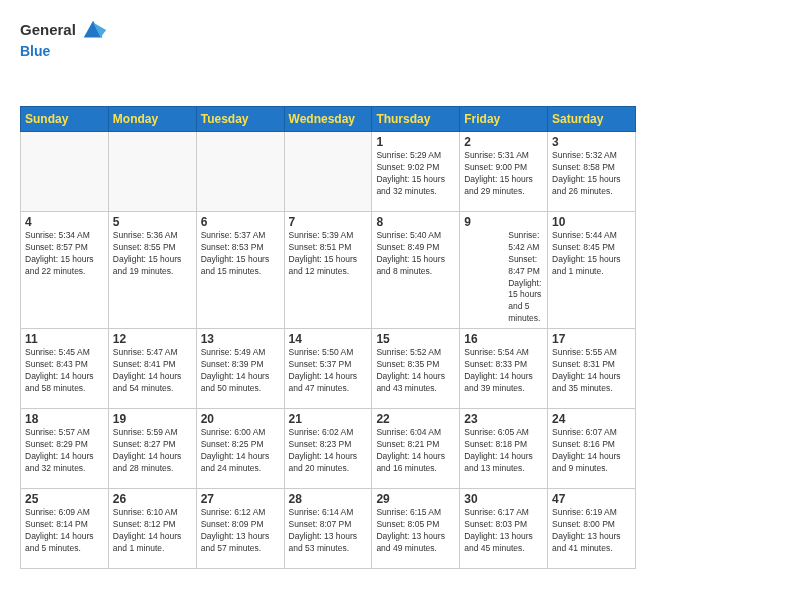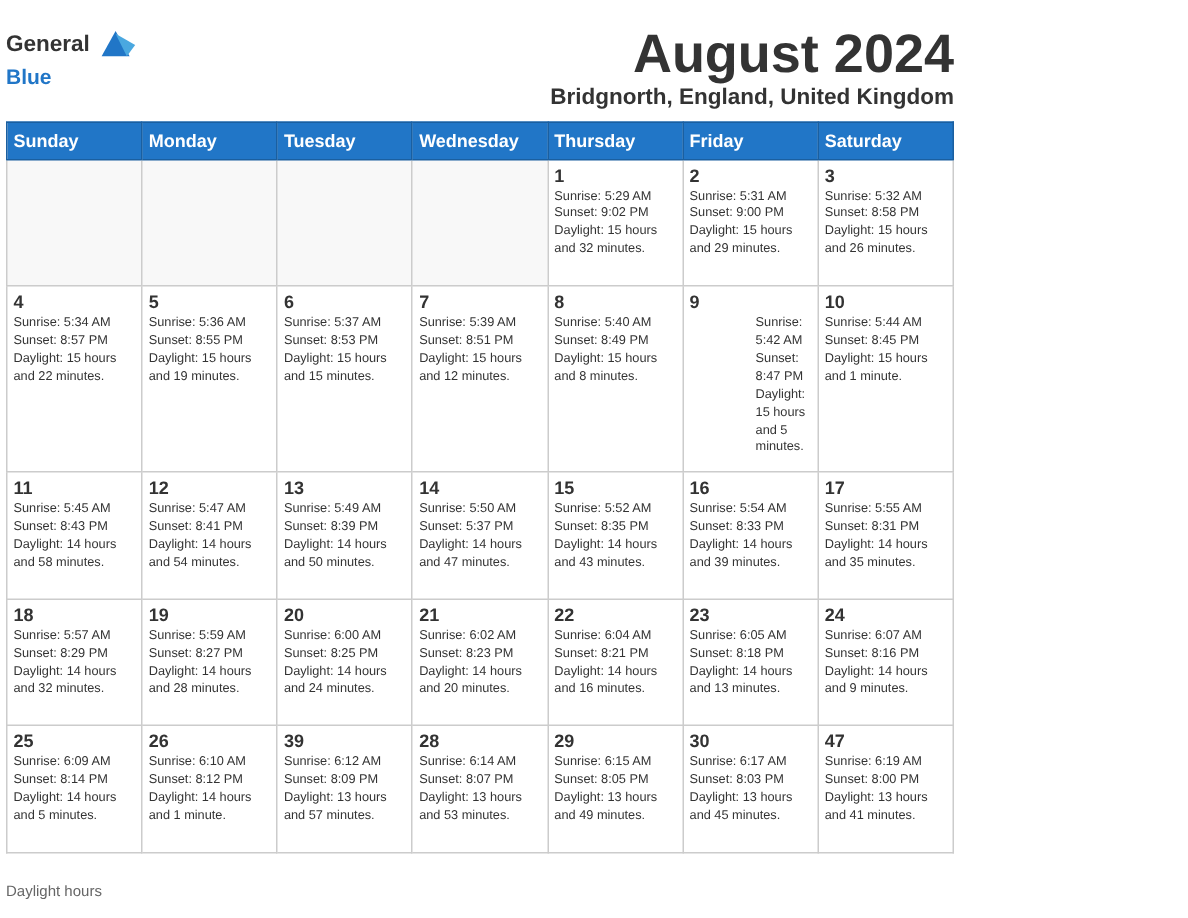--- a/index.html
+++ b/index.html
@@ -6,23 +6,24 @@
     body {
       font-family: Arial, sans-serif;
       background: #fff;
       width: 792px;
       height: 612px;
       overflow: hidden;
     }
     .page {
       width: 656px;
       height: 612px;
-      padding: 16px 20px 12px 4px;
+      padding: 16px 20px 12px 20px;
       display: flex;
       flex-direction: column;
+      gap: 40px;
     }
     .header {
       display: flex;
       justify-content: space-between;
       align-items: flex-start;
       margin-bottom: 8px;
     }
     .logo {
       display: flex;
       align-items: center;
@@ -49,21 +50,21 @@
     }
     .calendar {
       flex: 1;
       border: 1px solid #ccc;
       border-collapse: collapse;
       width: 100%;
       table-layout: fixed;
     }
     .calendar th {
       background-color: #2176c7;
-      color: #ffffff;
+      color: #fde047;
       font-size: 12px;
       font-weight: bold;
       padding: 5px 4px;
       text-align: left;
       border: 1px solid #1a5fa0;
     }
     .calendar td {
       border: 1px solid #ccc;
       vertical-align: top;
       padding: 3px 4px;
@@ -110,24 +111,20 @@
             <span style="color:#333;">General</span>
           </div>
           <svg class="logo-icon" viewBox="0 0 30 28" xmlns="http://www.w3.org/2000/svg">
             <polygon points="4,22 14,4 24,22" fill="#2176c7"></polygon>
             <polygon points="14,6 22,22 28,14" fill="#4aa8e0"></polygon>
           </svg>
         </div>
         <div style="font-size:14px;font-weight:bold;color:#2176c7;line-height:1;">Blue</div>
       </div>
     </div>
-    <div class="title-block">
-      <div class="month-title">August 2024</div>
-      <div class="location-title">Bridgnorth, England, United Kingdom</div>
-    </div>
   </div>
 
   <table class="calendar">
     <thead>
       <tr>
       <th>Sunday</th>
           <th>Monday</th>
           <th>Tuesday</th>
           <th>Wednesday</th>
           <th>Thursday</th>
@@ -325,21 +322,21 @@
 and 5 minutes.</div>
           </td>
           <td>
             <span class="day-number">26</span>
             <div class="day-info" style="white-space: pre-line;">Sunrise: 6:10 AM
 Sunset: 8:12 PM
 Daylight: 14 hours
 and 1 minute.</div>
           </td>
           <td>
-            <span class="day-number">39</span>
+            <span class="day-number">27</span>
             <div class="day-info" style="white-space: pre-line;">Sunrise: 6:12 AM
 Sunset: 8:09 PM
 Daylight: 13 hours
 and 57 minutes.</div>
           </td>
           <td>
             <span class="day-number">28</span>
             <div class="day-info" style="white-space: pre-line;">Sunrise: 6:14 AM
 Sunset: 8:07 PM
 Daylight: 13 hours

